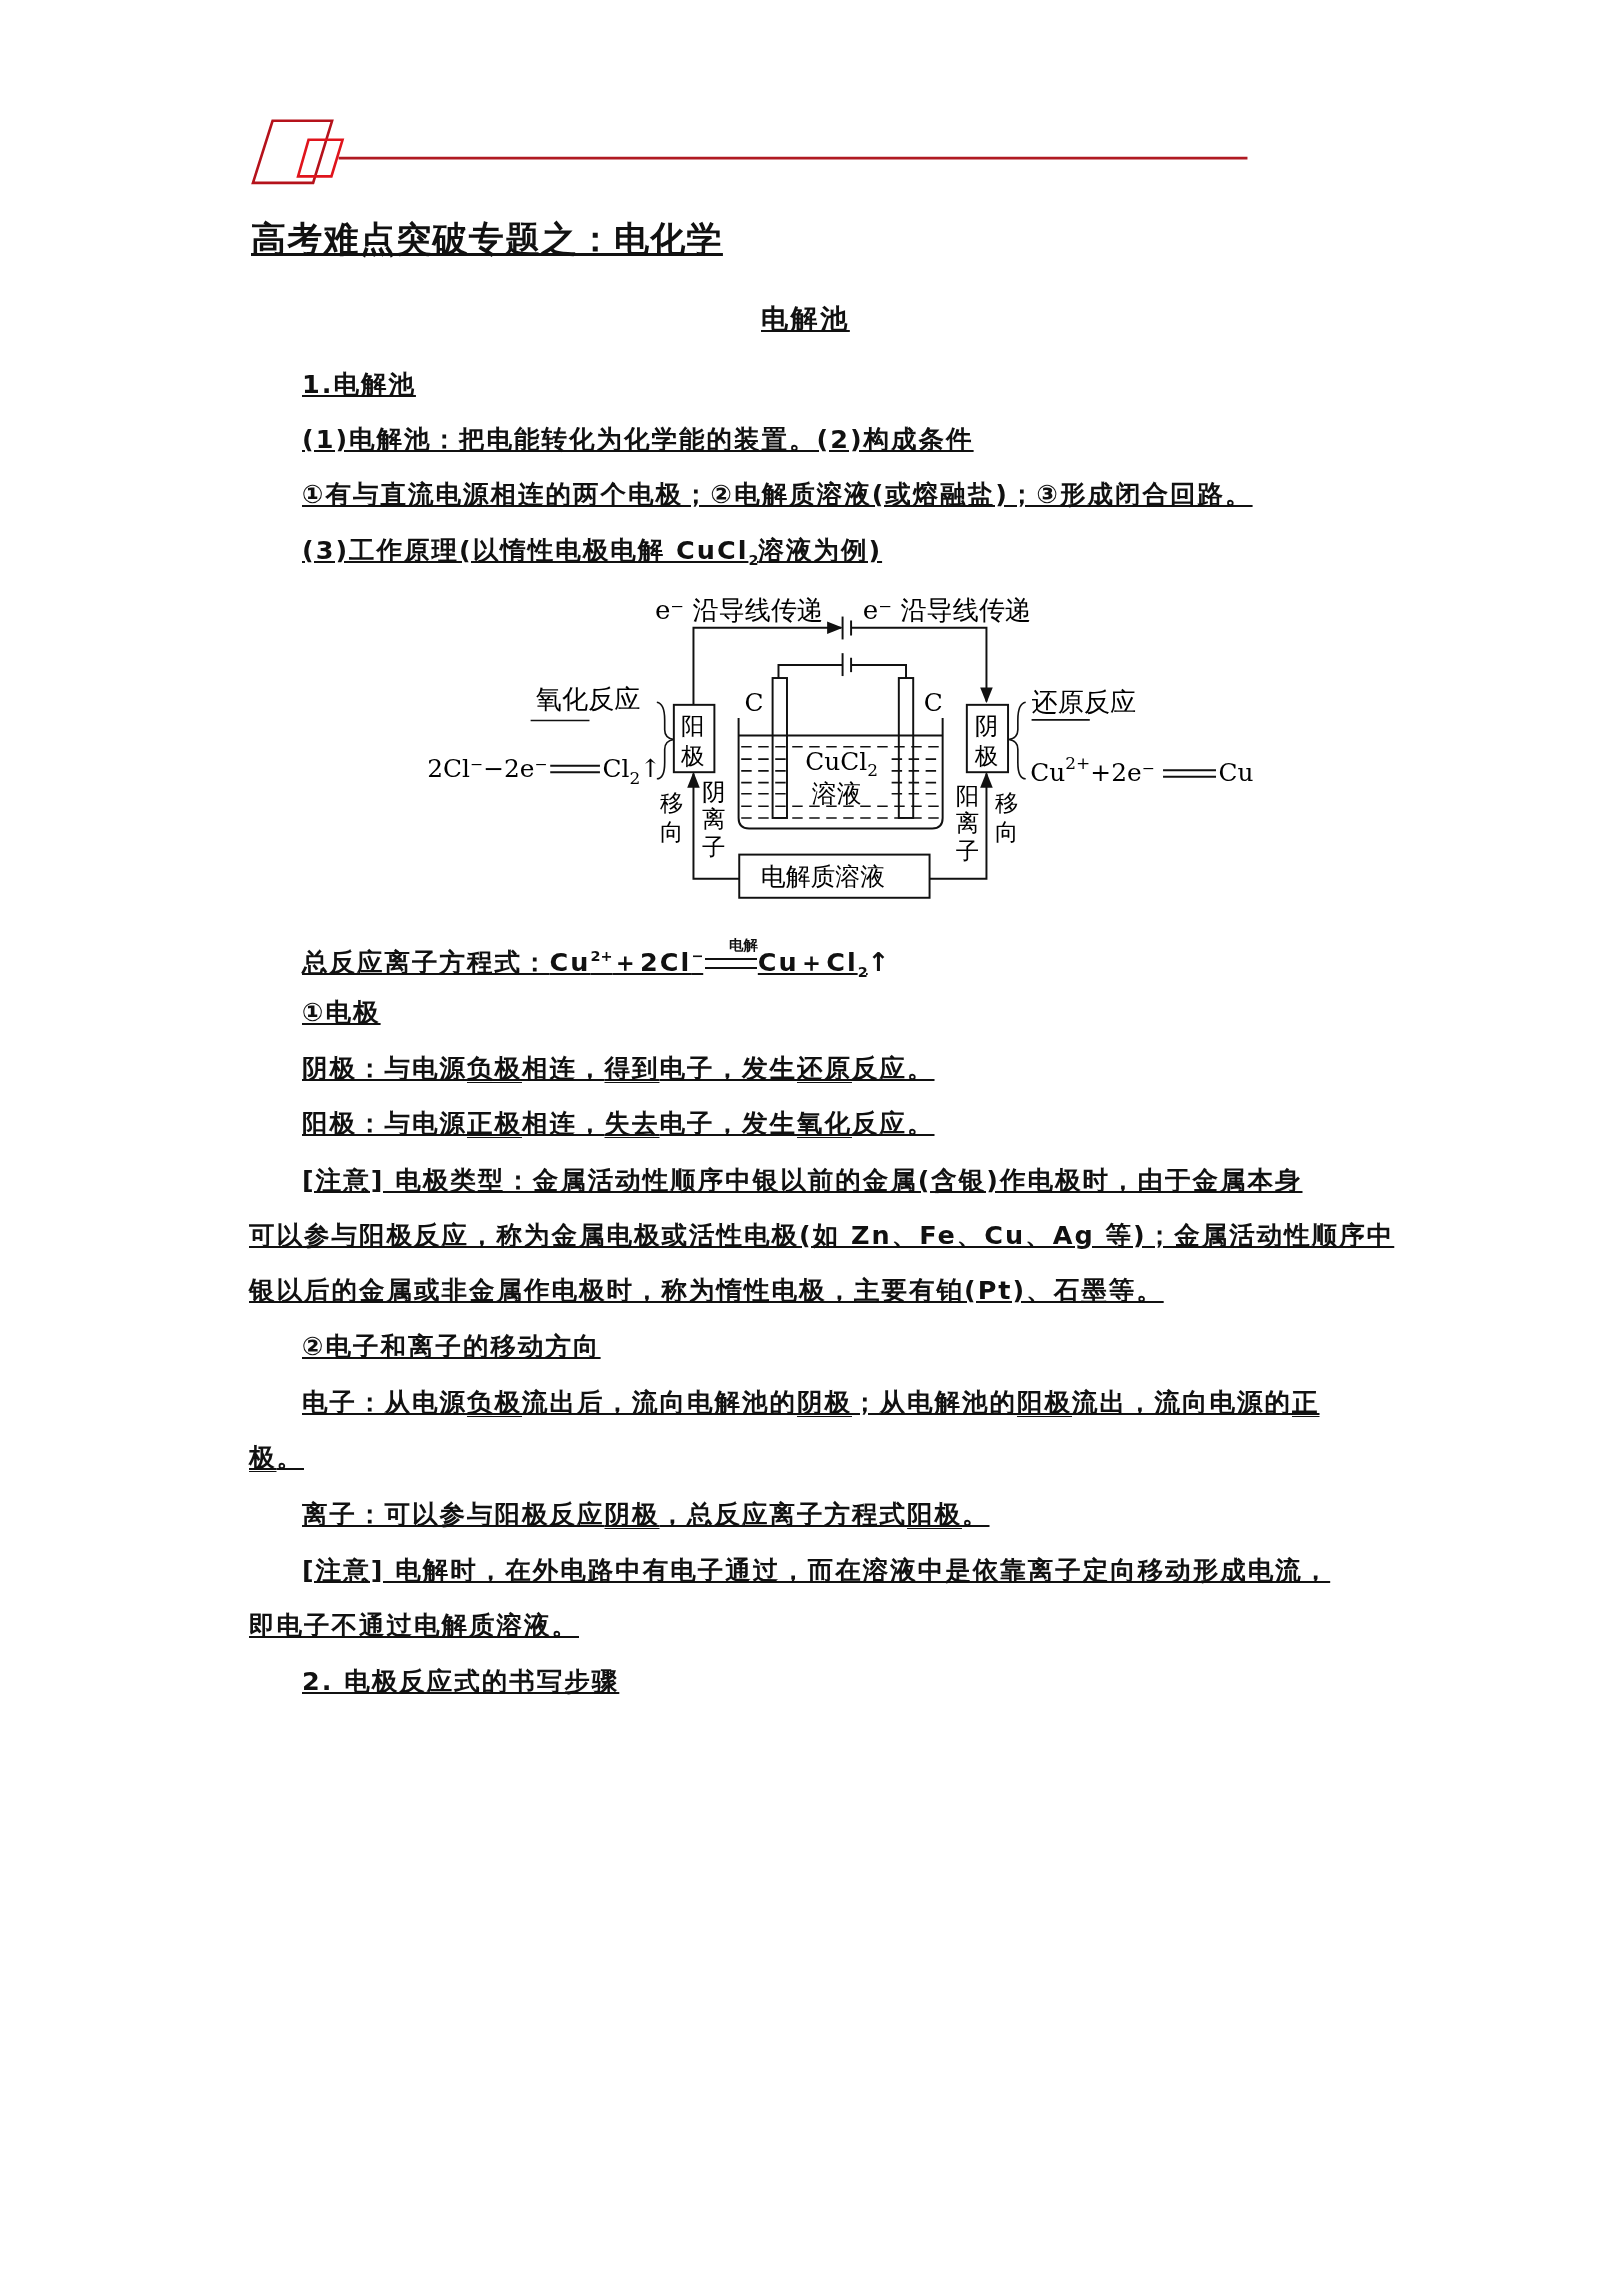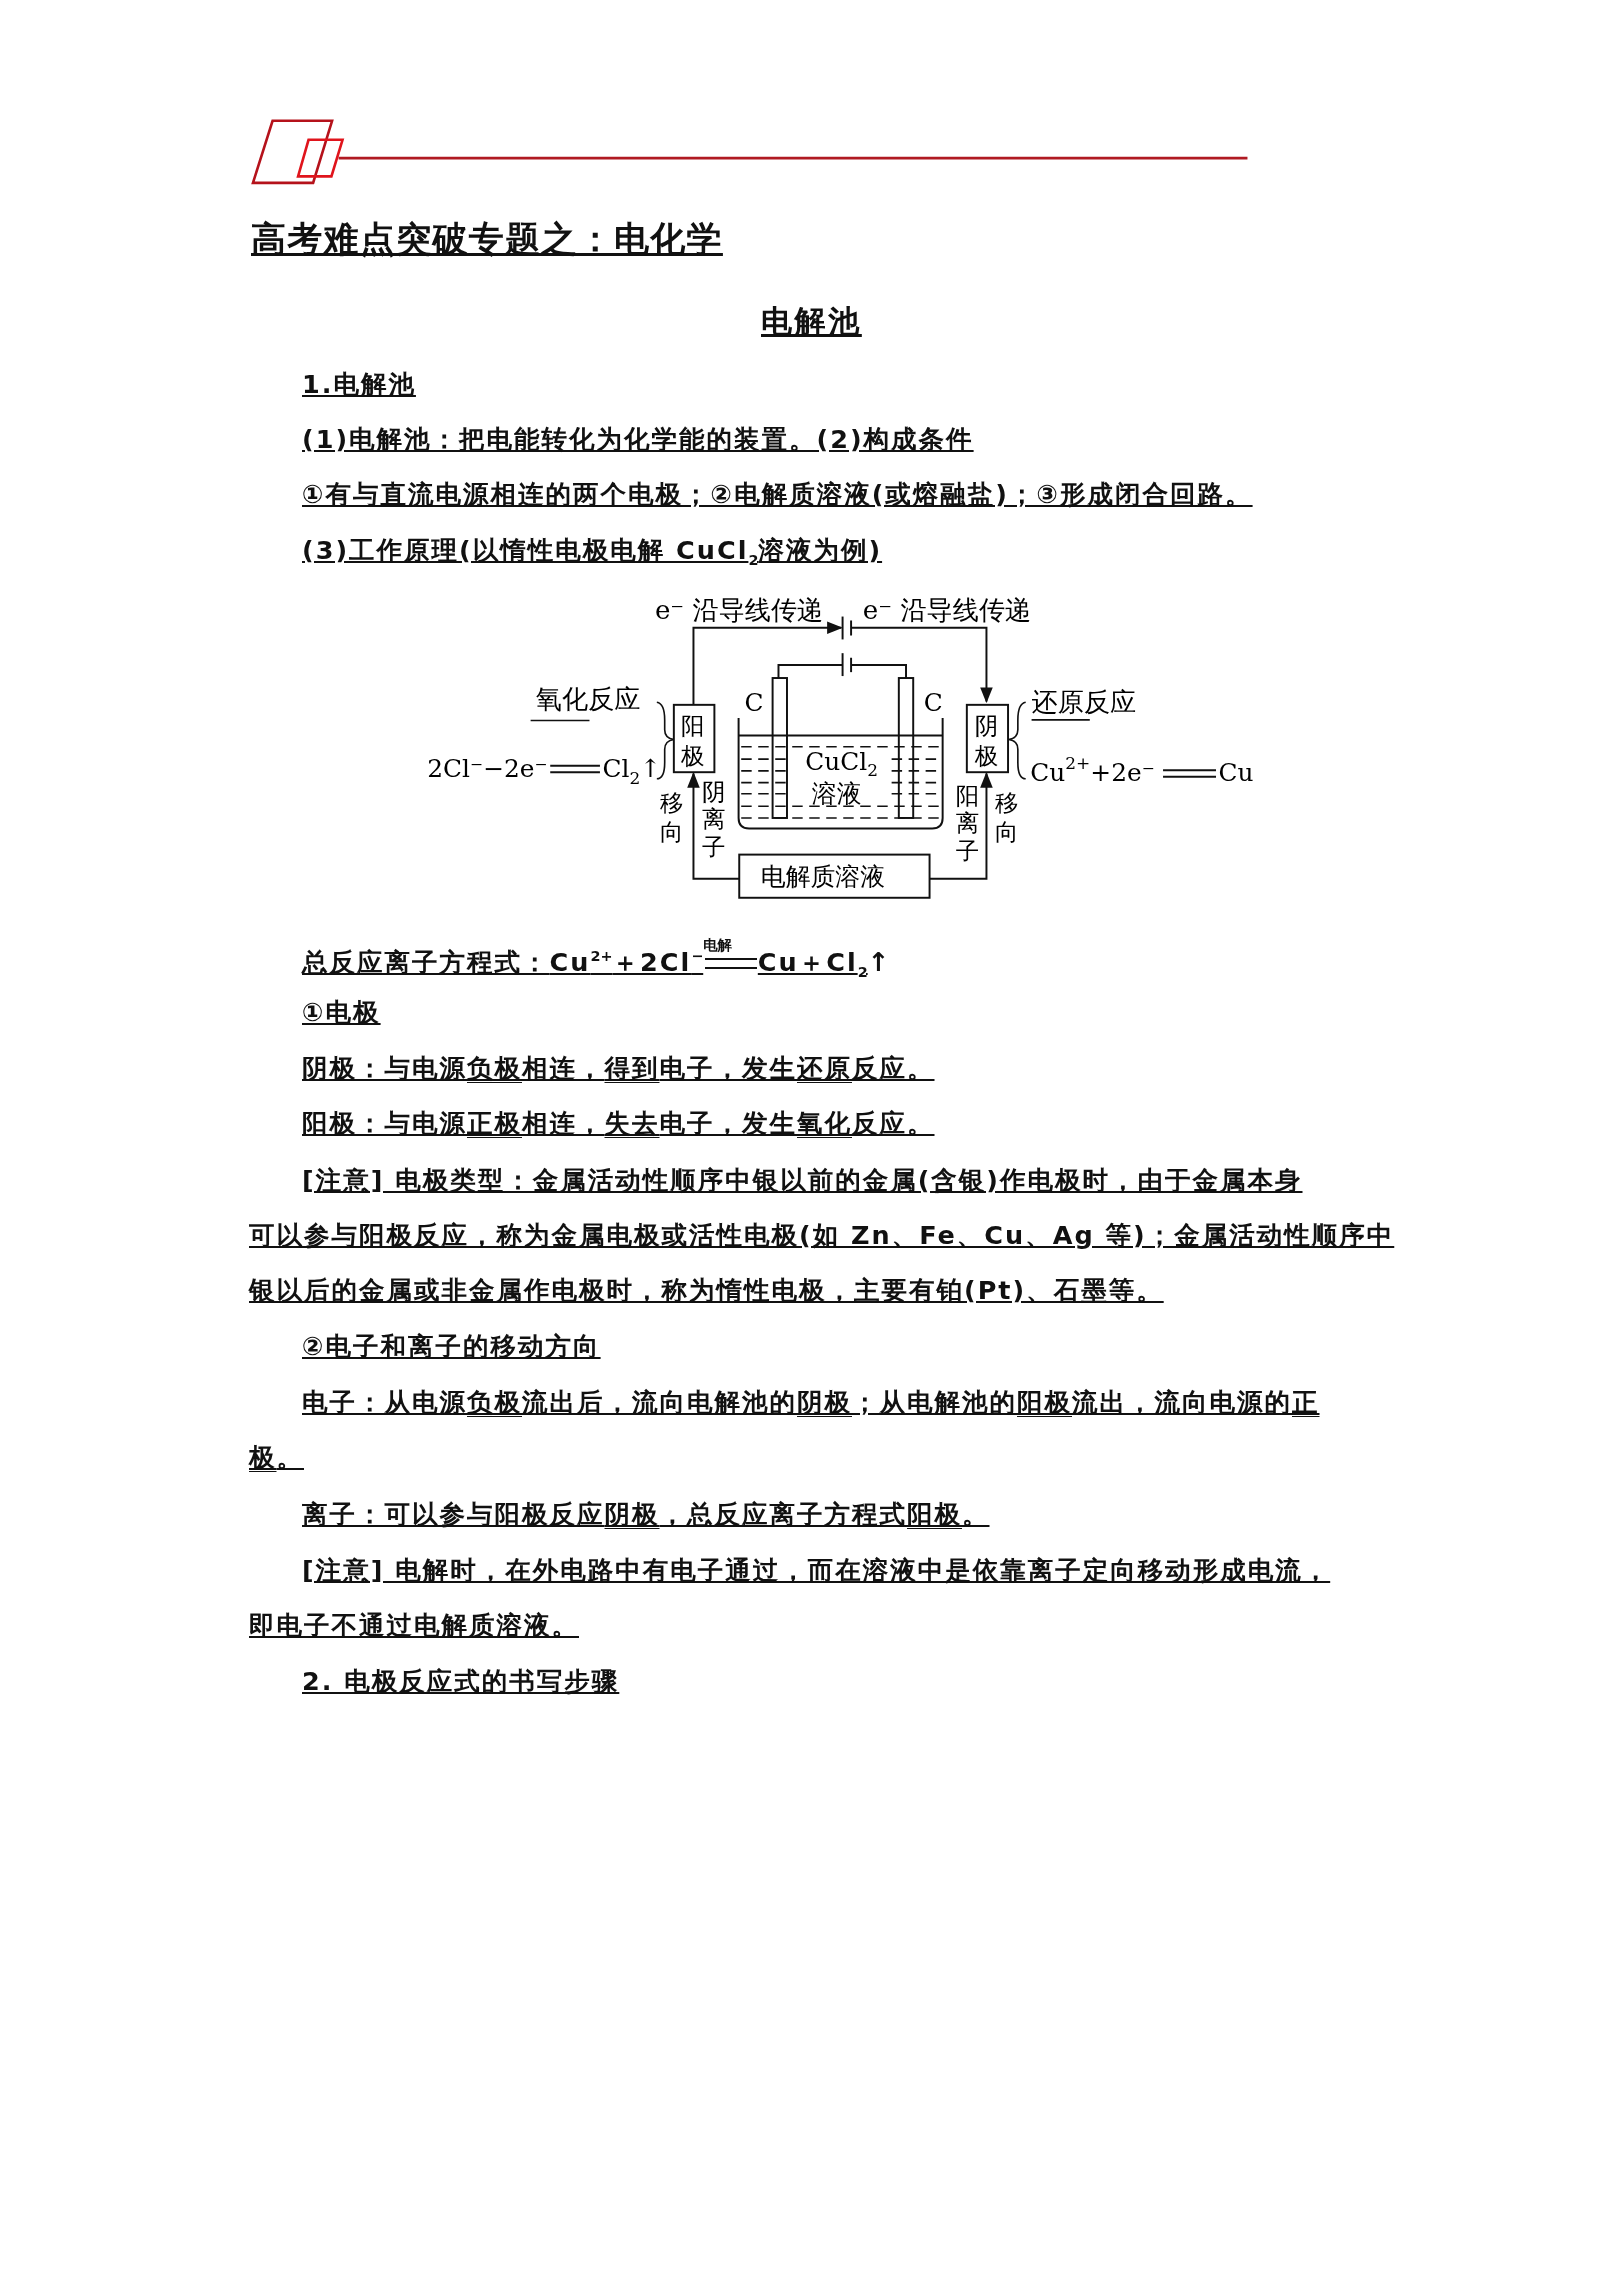--- a/index.html
+++ b/index.html
@@ -1,29 +1,29 @@
 <!DOCTYPE html>
 <html style="font-size:10.5px"><head>
 <meta charset="utf-8">
 <style>
   html, body { margin:0; padding:0; background:#ffffff; }
   body { width:1623px; height:2295px; position:relative; overflow:hidden;
          font-family: "DejaVu Sans", "Liberation Sans", sans-serif; color:#111; }
   .abs { position:absolute; white-space:nowrap;text-decoration:underline; }
   .header-logo { position:absolute; left:242px; top:111px; width:1021px; height:85px; }
   .doc-title { left:251px; top:216px; font-size:35px; letter-spacing:1.3px; font-family:"DejaVu Serif","Liberation Serif",serif; font-weight:bold; }
-  .section-title { left:761px; top:301px; font-size:31px; letter-spacing:2.6px; font-family:"DejaVu Serif","Liberation Serif",serif; font-weight:bold; }
+  .section-title { left:761px; top:301px; font-size:27px; letter-spacing:2.6px; font-family:"DejaVu Serif","Liberation Serif",serif; font-weight:bold; }
   .line { font-size:25.5px; letter-spacing:2px; line-height:33px; font-weight:bold; }
   .ind { left:302px; }
   .cont { left:249px; }
   .u { text-decoration: underline; text-underline-offset:5.2px; text-decoration-thickness:1.3px; }
   sub.s, sup.s { font-size:14.4px; letter-spacing:0; }
   .diagram { position:absolute; left:406px; top:576px; width:864px; height:327px; }
   .eq-over { position:relative; display:inline-block; }
-  .eq-over .cond { position:absolute; left:0; right:0; top:-17px; text-align:left; font-size:14.4px; letter-spacing:0; }
+  .eq-over .cond { position:absolute; left:0; right:0; top:-17px; text-align:right; font-size:14.4px; letter-spacing:0; }
   .eq-over .bars { display:inline-block; width:52px; height:7.9px; border-top:2.6px solid #111; border-bottom:2.6px solid #111; vertical-align:middle; margin:0 1.3px; }
   .arrow-up { display:inline-block; font-size:26px; }
 </style>
 </head>
 <body>
 
 <svg class="header-logo" viewBox="370 170 1560 130" xmlns="http://www.w3.org/2000/svg">
   <polygon points="416,185 507,185 478,280 386,280" fill="none" stroke="#b5121b" stroke-width="4"></polygon>
   <polygon points="471,214 523,214 506,270 455,270" fill="none" stroke="#e0141c" stroke-width="4"></polygon>
   <line x1="517" y1="242" x2="1907" y2="242" stroke="#b01a22" stroke-width="4"></line>

